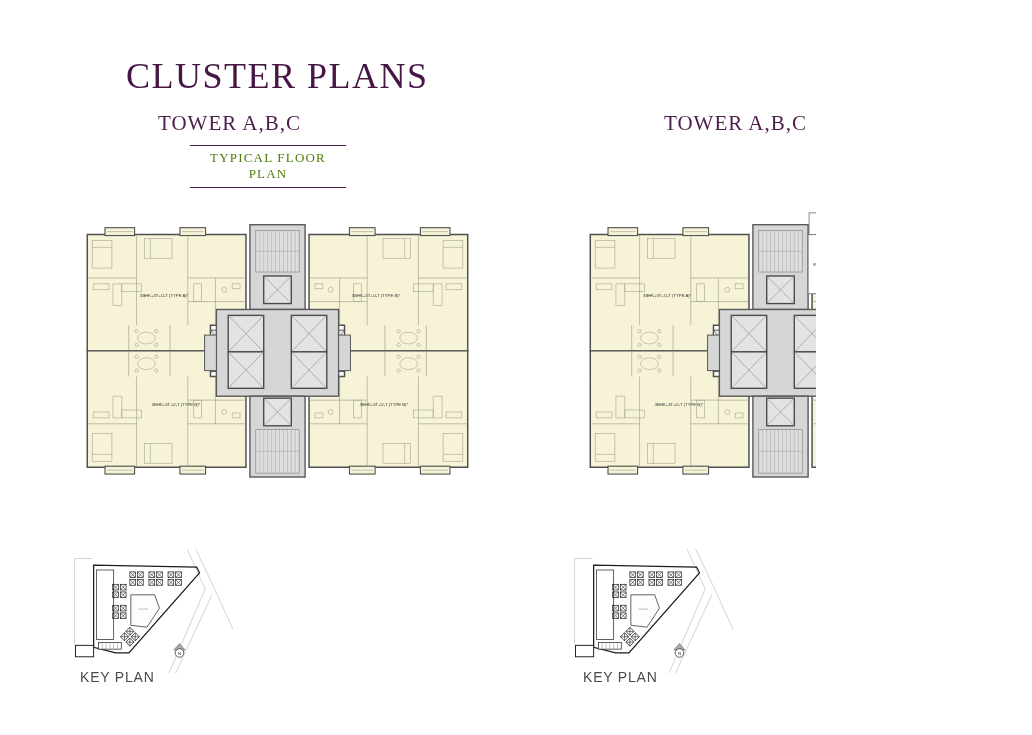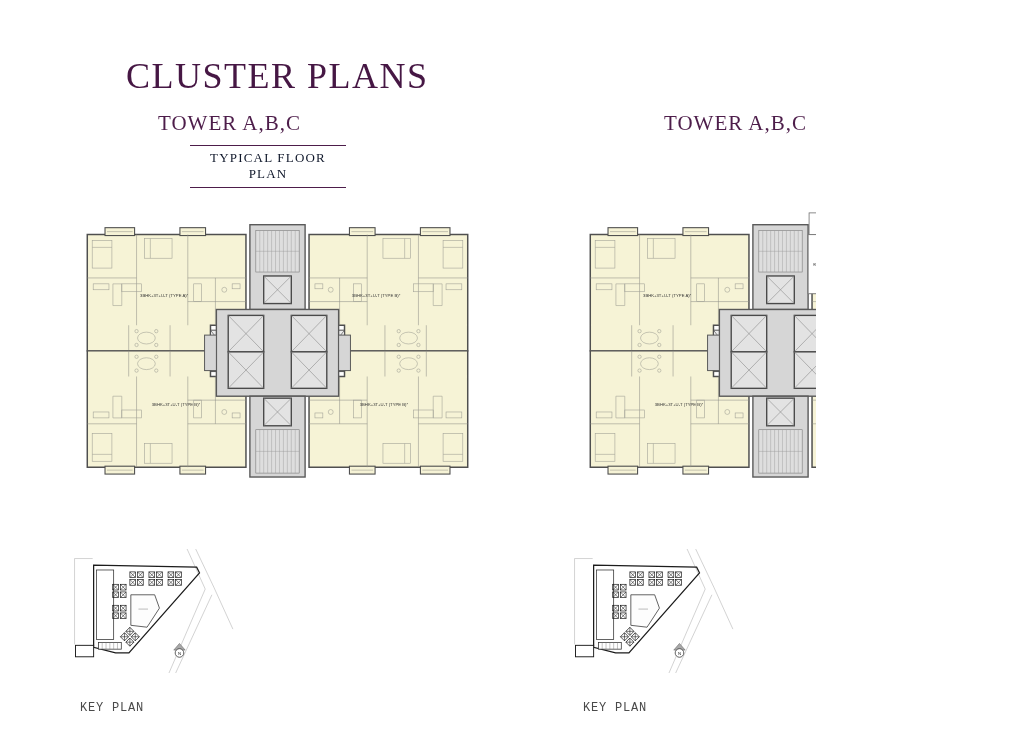--- a/index.html
+++ b/index.html
@@ -6,33 +6,33 @@
   #page{position:relative;width:816px;height:735px;background:#ffffff;overflow:hidden;
         font-family:"Liberation Serif",serif;}
   .abs{position:absolute;}
   #main-title{left:126px;top:55px;font-size:36px;letter-spacing:1.5px;font-weight:500;}
   .tower-title{top:111px;width:224px;text-align:left;font-size:21px;letter-spacing:1px;}
   .subtitle-box{top:145px;text-align:center;font-size:13px;letter-spacing:1.2px;
                 border-top:1px solid;border-bottom:1px solid;padding:4px 2px 5px 2px;box-sizing:border-box;}
   .subtitle-box .sup{font-size:8px;vertical-align:5px;letter-spacing:.5px;}
   .plan-host{width:385px;height:274px;}
   .keyplan-host{width:172px;height:124px;}
-  .keyplan-label{font-family:Liberation Mono, monospace;font-size:12px;letter-spacing:.8px;color:#4a4a4a;margin-top:32px;}
+  .keyplan-label{font-family:Liberation Sans, sans-serif;font-size:14px;letter-spacing:.8px;color:#4a4a4a;}
   svg{display:block;width:100%;height:100%;}
   svg text{font-family:"Liberation Sans",sans-serif;}
 </style>
 </head>
 <body>
 
 <div id="page">
 
   <div id="main-title" class="abs" style="color: rgb(70, 23, 68);">CLUSTER PLANS</div>
 
   <div class="abs tower-title" style="left: 158px; color: rgb(77, 29, 74);">TOWER A,B,C</div>
-  <div class="abs subtitle-box" style="left: 190px; width: 156px; color: #0f172a; border-color: rgb(77, 29, 74);">
+  <div class="abs subtitle-box" style="left: 190px; width: 156px; color: #4d7c0f; border-color: rgb(77, 29, 74);">
     <span>TYPICAL FLOOR PLAN</span>
   </div>
 
   <div class="abs tower-title" style="left: 664px; color: rgb(77, 29, 74);">TOWER A,B,C</div>
 
   <div id="plan-left" class="abs plan-host" style="left:85px;top:205px;">
       <svg viewBox="0 -18 390 278">
         <g id="plan-left-wing">
           <polygon points="2,12 163,12 163,104 127,104 127,130 2,130" fill="#f6f3d6" stroke="#4f4f4f" stroke-width="1.5"></polygon>
           <rect x="20" y="5" width="30" height="8" fill="#f6f3d6" stroke="#4f4f4f" stroke-width="1.1"></rect>

